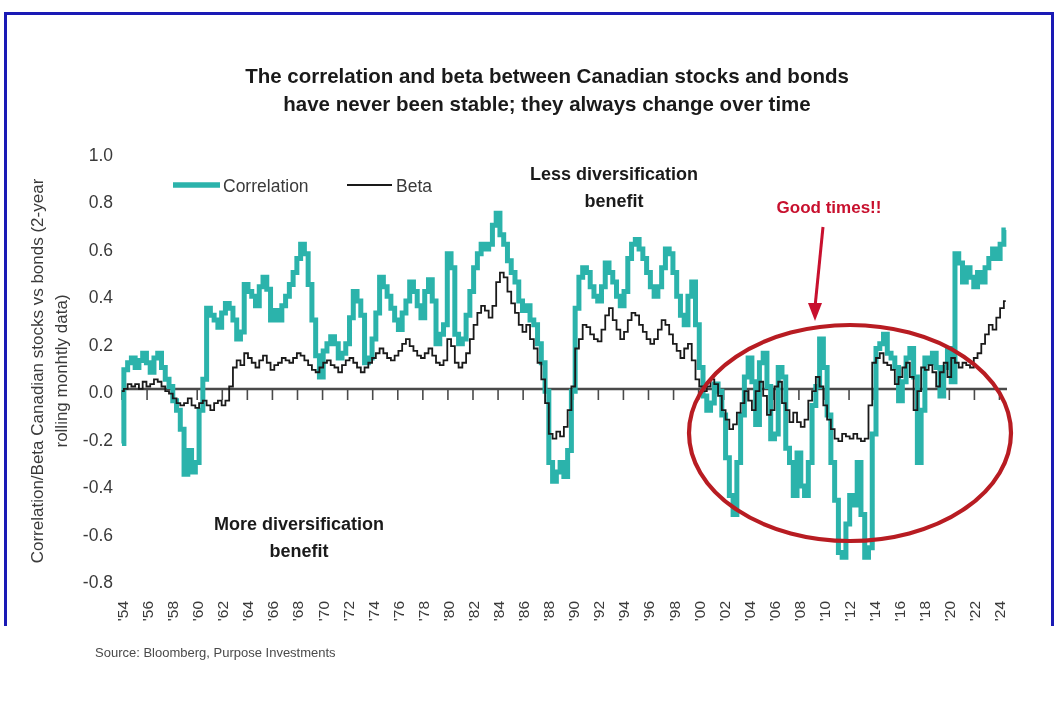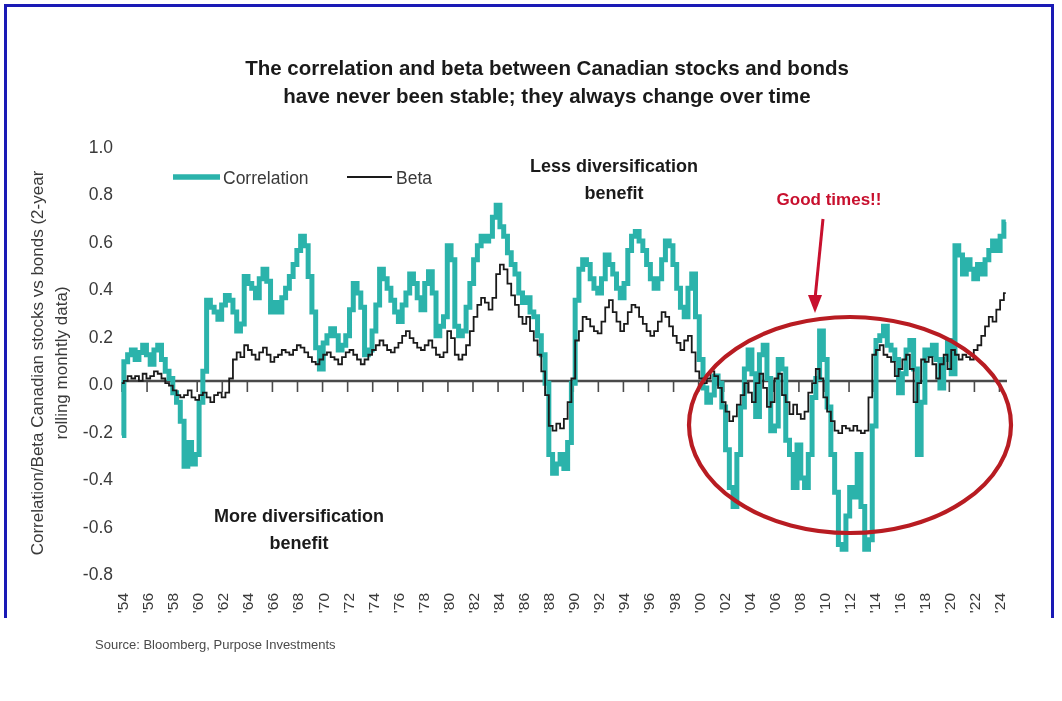--- a/index.html
+++ b/index.html
@@ -1,17 +1,17 @@
 <!DOCTYPE html>
 <html><head>
 <meta charset="utf-8">
 <style>
   html,body{margin:0;padding:0;background:#ffffff;}
   body{width:1062px;height:701px;font-family:"Liberation Sans",sans-serif;overflow:hidden;}
-  #frame{position:absolute;left:4px;top:4px;width:1050px;height:614px;
+  #frame{position:absolute;left:4px;top:12px;width:1050px;height:614px;
          border:3px solid #1a1ab5;background:#fff;box-sizing:border-box;}
   #canvas{position:absolute;left:0;top:0;width:1044px;height:684px;}
   .ttl{font-weight:bold;fill:#1a1a1a;font-size:20.5px;font-family:"Liberation Sans",sans-serif;}
   .ylab{font-size:17px;fill:#3a3a3a;font-family:"Liberation Sans",sans-serif;}
   .ytick{font-size:17.5px;fill:#3a3a3a;font-family:"Liberation Sans",sans-serif;text-anchor:end;}
   .xtick{font-size:15.5px;fill:#3a3a3a;font-family:"Liberation Sans",sans-serif;text-anchor:end;}
   .leg{font-size:17.5px;fill:#3a3a3a;font-family:"Liberation Sans",sans-serif;}
   .ann{font-size:18px;font-weight:bold;fill:#1a1a1a;text-anchor:middle;font-family:"Liberation Sans",sans-serif;}
   .annred{font-size:17px;font-weight:bold;fill:#c8102e;text-anchor:middle;font-family:"Liberation Sans",sans-serif;}
   .src{font-size:13px;fill:#4a4a4a;font-family:"Liberation Sans",sans-serif;}

